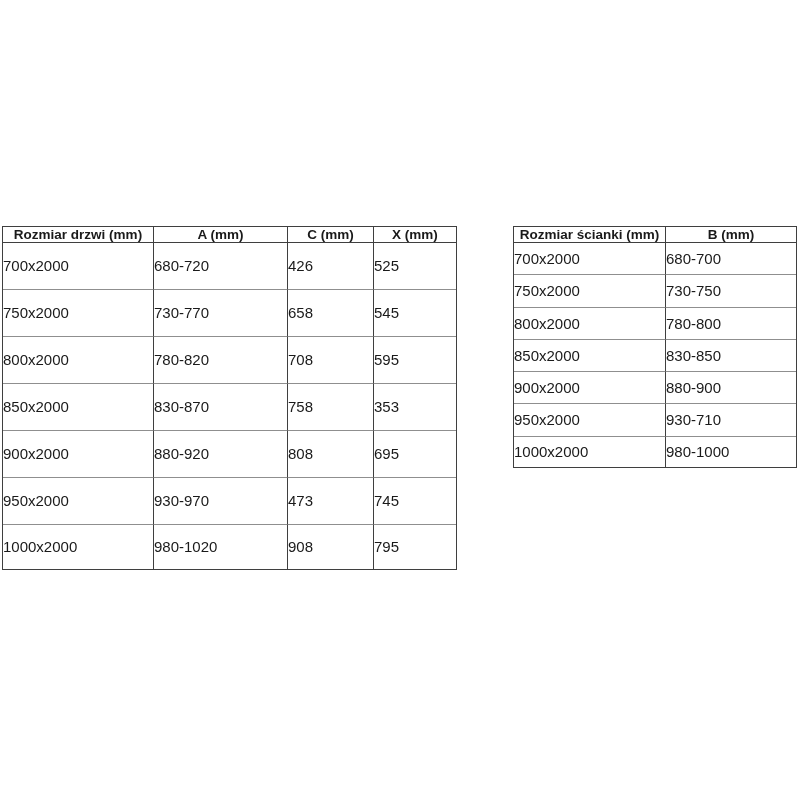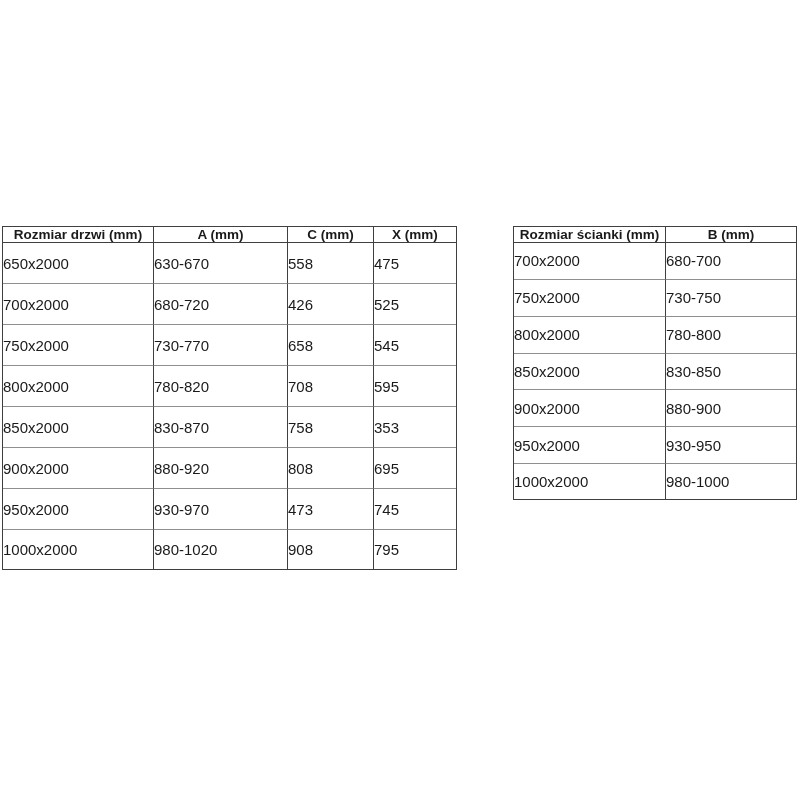--- a/index.html
+++ b/index.html
@@ -57,21 +57,21 @@
   .doors-table {
     left: 2px;
     top: 226px;
     width: 453px;
     height: 344px;
   }
   .walls-table {
     left: 513px;
     top: 226px;
     width: 282px;
-    height: 274px;
+    height: 242px;
   }
 </style>
 </head>
 <body>
 
 <div class="stage">
 
   <table class="spec-table doors-table">
     <colgroup>
       <col style="width:151px">
@@ -81,26 +81,20 @@
     </colgroup>
   <thead>
         <tr>
           <th>Rozmiar drzwi (mm)</th>
           <th>A (mm)</th>
           <th>C (mm)</th>
           <th>X (mm)</th>
         </tr>
       </thead>
       <tbody>
-        <tr>
-          <td>650x2000</td>
-          <td>630-670</td>
-          <td>558</td>
-          <td>475</td>
-        </tr>
         <tr>
           <td>700x2000</td>
           <td>680-720</td>
           <td>426</td>
           <td>525</td>
         </tr>
         <tr>
           <td>750x2000</td>
           <td>730-770</td>
           <td>658</td>
@@ -166,21 +160,21 @@
         <tr>
           <td>850x2000</td>
           <td>830-850</td>
         </tr>
         <tr>
           <td>900x2000</td>
           <td>880-900</td>
         </tr>
         <tr>
           <td>950x2000</td>
-          <td>930-950</td>
+          <td>930-710</td>
         </tr>
         <tr>
           <td>1000x2000</td>
           <td>980-1000</td>
         </tr>
       </tbody>
     </table>
 
 </div>
 

